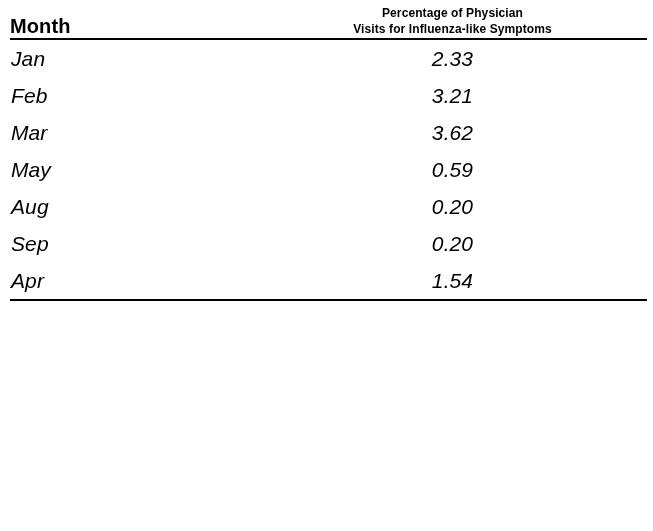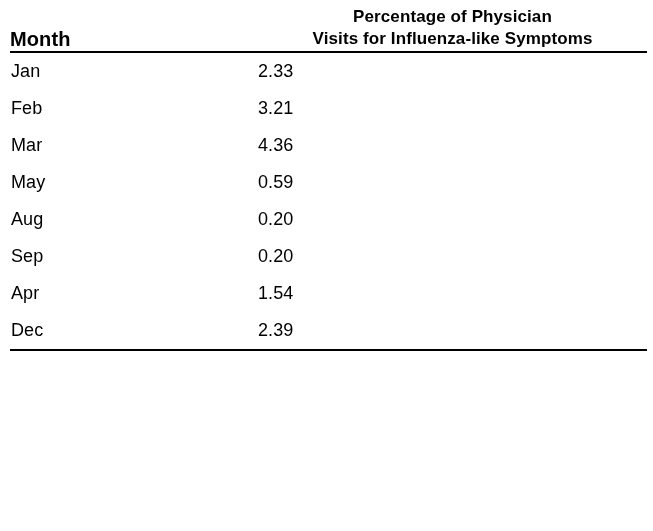--- a/index.html
+++ b/index.html
@@ -34,46 +34,47 @@
     text-align: left;
     vertical-align: bottom;
     font-size: 20px;
     font-weight: bold;
     padding-bottom: 6px;
     letter-spacing: 0.1px;
   }
   th.col-value {
     text-align: center;
     vertical-align: bottom;
-    font-size: 17px;
+    font-size: 12px;
     font-weight: bold;
     line-height: 1.32;
     padding-bottom: 6px;
     letter-spacing: 0.1px;
   }
   th.col-value .hdr-line {
     display: block;
     white-space: nowrap;
   }
   thead tr {
     border-bottom: 2.5px solid #000000;
   }
   tbody td {
-    font-size: 18px;
+    font-size: 21px;
     font-weight: normal;
     height: 37px;
     line-height: 37px;
     letter-spacing: 0.1px;
+    font-style: italic;
   }
   tbody td.cell-month {
     text-align: left;
     padding-left: 1px;
   }
   tbody td.cell-value {
-    text-align: left;
+    text-align: center;
   }
   tbody tr:last-child {
     border-bottom: 2.5px solid #000000;
   }
   .spacer-top {
     height: 6px;
   }
 </style>
 </head>
 <body>
@@ -95,37 +96,33 @@
       <tr>
         <td class="cell-month">Jan</td>
         <td class="cell-value">2.33</td>
       </tr>
       <tr>
         <td class="cell-month">Feb</td>
         <td class="cell-value">3.21</td>
       </tr>
       <tr>
         <td class="cell-month">Mar</td>
-        <td class="cell-value">4.36</td>
+        <td class="cell-value">3.62</td>
       </tr>
       <tr>
         <td class="cell-month">May</td>
         <td class="cell-value">0.59</td>
       </tr>
       <tr>
         <td class="cell-month">Aug</td>
         <td class="cell-value">0.20</td>
       </tr>
       <tr>
         <td class="cell-month">Sep</td>
         <td class="cell-value">0.20</td>
       </tr>
       <tr>
         <td class="cell-month">Apr</td>
         <td class="cell-value">1.54</td>
       </tr>
-      <tr>
-        <td class="cell-month">Dec</td>
-        <td class="cell-value">2.39</td>
-      </tr>
     </tbody>
   </table>
 </div>
 
 </body></html>

